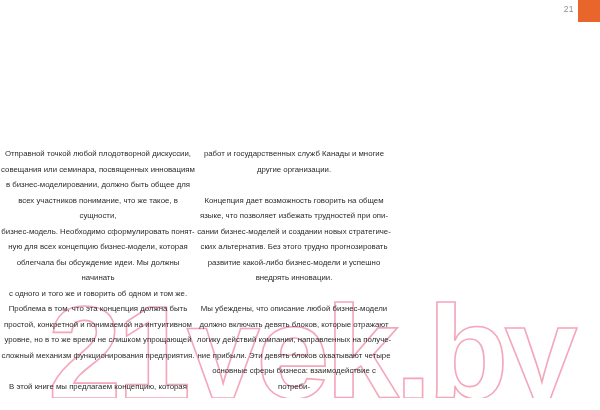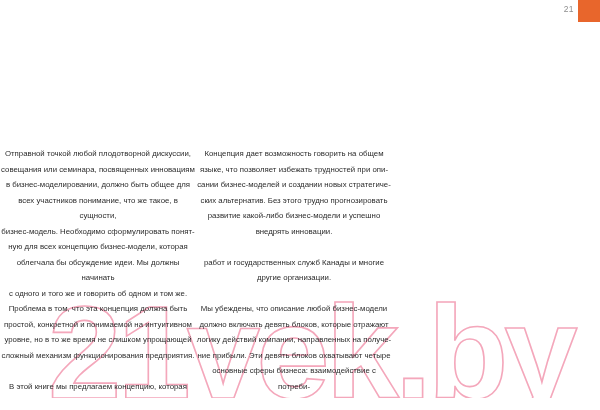--- a/index.html
+++ b/index.html
@@ -130,28 +130,28 @@
       <p class="para">В этой книге мы предлагаем концепцию, которая
 позволит описывать и анализировать бизнес-модели
 любой организации — как вашей, так и принадлежа-
 щей вашим конкурентам или кому-нибудь другому.
 Эта концепция была испробована и проверена ком-
 паниями многих стран мира, и сейчас ею пользуются
 IBM, Ericsson, Deloitte, Министерство общественных</p>
     </div>
 
     <div class="column" id="column-right">
+      <p class="para">работ и государственных служб Канады и многие
+другие организации.</p>
       <p class="para">Концепция дает возможность говорить на общем
 языке, что позволяет избежать трудностей при опи-
 сании бизнес-моделей и создании новых стратегиче-
 ских альтернатив. Без этого трудно прогнозировать
 развитие какой-либо бизнес-модели и успешно
 внедрять инновации.</p>
-      <p class="para">работ и государственных служб Канады и многие
-другие организации.</p>
       <p class="para">Мы убеждены, что описание любой бизнес-модели
 должно включать девять блоков, которые отражают
 логику действий компании, направленных на получе-
 ние прибыли. Эти девять блоков охватывают четыре
 основные сферы бизнеса: взаимодействие с потреби-
 телем, предложение, инфраструктура и финансовая
 эффективность компании. Бизнес-модель подобна
 стратегическому плану, который претворяется в жизнь
 через организационные структуры, процессы
 и системы.</p>

